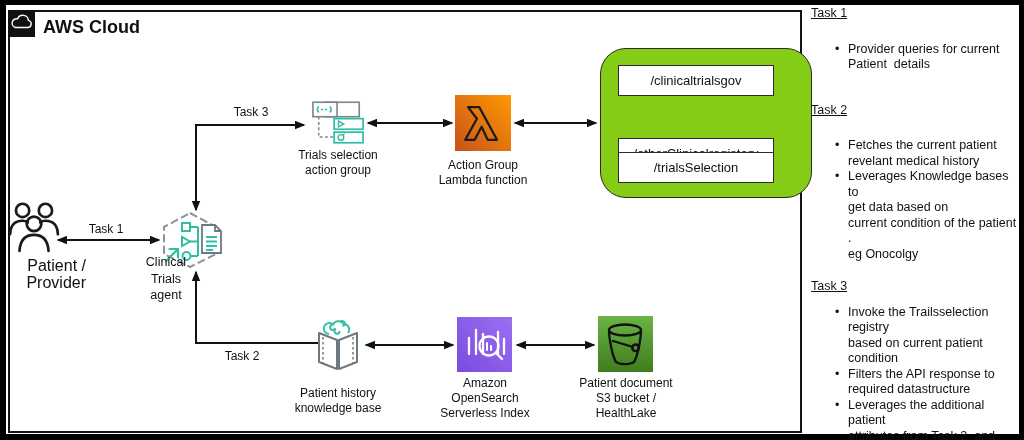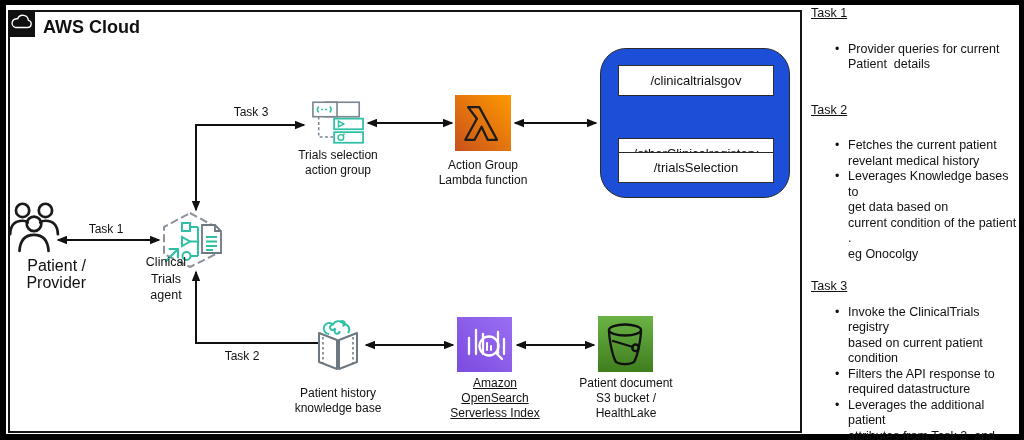--- a/index.html
+++ b/index.html
@@ -13,21 +13,21 @@
   
   .nlabel{position:absolute;font-size:12px;line-height:15px;text-align:center;white-space:pre-wrap;}
   .elabel{position:absolute;font-size:12px;text-align:center;white-space:pre;}
   .icon{position:absolute;}
   
   .tile{position:absolute;display:flex;align-items:center;justify-content:center;}
   .tile.lambda{background:linear-gradient(to top right,#c8511b,#f90);}
   .tile.oss{background:linear-gradient(to top right,#7c4be0,#9a6ff2);}
   .tile.s3{background:linear-gradient(to bottom,#6ab346,#3f7d1d);}
   
-  .api-box{position:absolute;left:600px;top:48px;width:190px;height:150px;border:1.6px solid #2b2b2b;border-radius:26px;background:#1d4ed8;box-sizing:border-box;}
+  .api-box{position:absolute;left:600px;top:48px;width:212px;height:150px;border:1.6px solid #2b2b2b;border-radius:26px;background:#84cc16;box-sizing:border-box;}
   .endpoint{position:absolute;left:17px;width:156px;height:31px;border:1.4px solid #2b2b2b;background:#fff;box-sizing:border-box;
             display:flex;align-items:center;justify-content:center;font-size:13px;}
   
   .panel{position:absolute;left:811px;top:6px;width:207px;font-size:12.5px;line-height:15.5px;}
   .panel h3{margin:0;font-size:12.5px;font-weight:400;text-decoration:underline;}
   .panel h3.h2{margin-top:30px;} .panel h3.h3{margin-top:17px;}
   .panel ul{list-style:none;margin:20px 0 0;padding:0 0 0 37px;}
   .panel ul.last{margin-top:10px;}
   .panel li{position:relative;white-space:pre-wrap;}
   .panel li::before{content:"•";position:absolute;left:-13px;}
@@ -159,21 +159,21 @@
 knowledge base</div>
 
   <div class="tile oss" style="left:457px;top:317px;width:55px;height:55px;">
     <svg width="55" height="55" viewBox="0 0 55 55" fill="none" stroke="#fff" stroke-width="2.3" stroke-linecap="round">
       <path d="M12,37 V21 M19,37 V13 M26,37 V17 M41,37 V15 M47,37 V22"></path>
       <circle cx="32" cy="29" r="9.5"></circle>
       <path d="M39,36 L45,42"></path>
       <path d="M30,26 V33 M34,29 V33" stroke-width="2"></path>
     </svg>
   </div>
-  <div class="nlabel" style="left:435px;top:376px;width:120px;text-decoration:underline;">Amazon
+  <div class="nlabel" style="left:425px;top:376px;width:120px;">Amazon
 OpenSearch
 Serverless Index</div>
 
   <div class="tile s3" style="left:598px;top:316px;width:55px;height:56px;">
     <svg width="55" height="56" viewBox="0 0 55 56" fill="none" stroke="#101010" stroke-width="2.3" stroke-linecap="round">
       <ellipse cx="27" cy="14" rx="16" ry="5.5"></ellipse>
       <path d="M11,14 C11,22 14,38 17,44 M43,14 C43,22 40,38 37,44"></path>
       <path d="M17,44 a10,4.2 0 0 0 20,0"></path>
       <path d="M15,25 L35,31"></path>
       <circle cx="37.5" cy="31.8" r="3.3"></circle>
@@ -193,21 +193,21 @@
     <ul>
       <li>Fetches the current patient
 revelant medical history</li>
       <li>Leverages Knowledge bases to
 get data based on
 current condition of the patient .
 eg Onocolgy</li>
     </ul>
     <h3 class="h3">Task 3</h3>
     <ul class="last">
-      <li>Invoke the ClinicalTrials registry
+      <li>Invoke the Trailsselection registry
 based on current patient
 condition</li>
       <li>Filters the API response to
 required datastructure</li>
       <li>Leverages the additional patient
 attributes from Task 2  and
 invokes Trailsselection API
 which leverages chain of
 thought to filter on inclusion /
 exclusion criteria</li>

